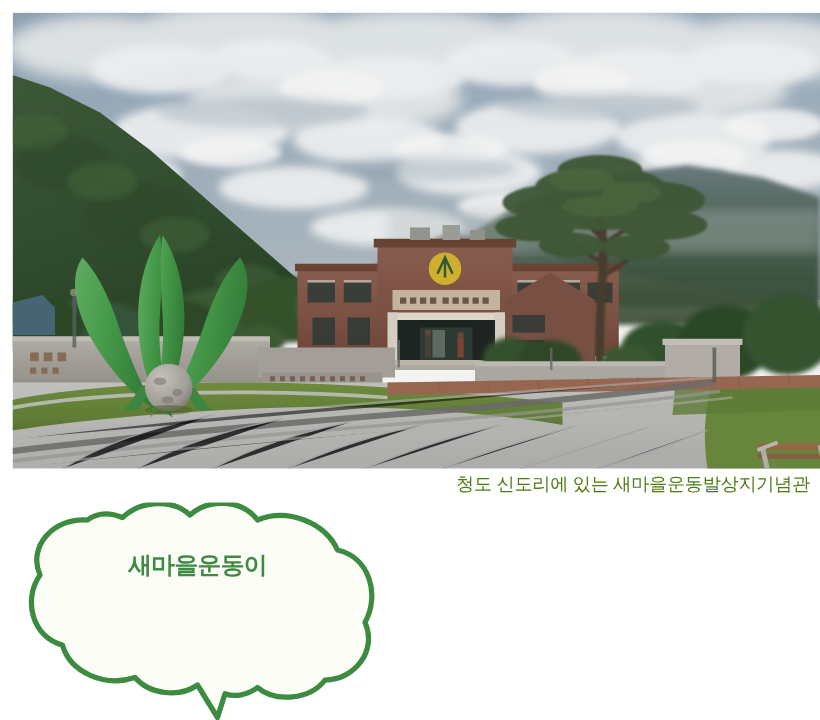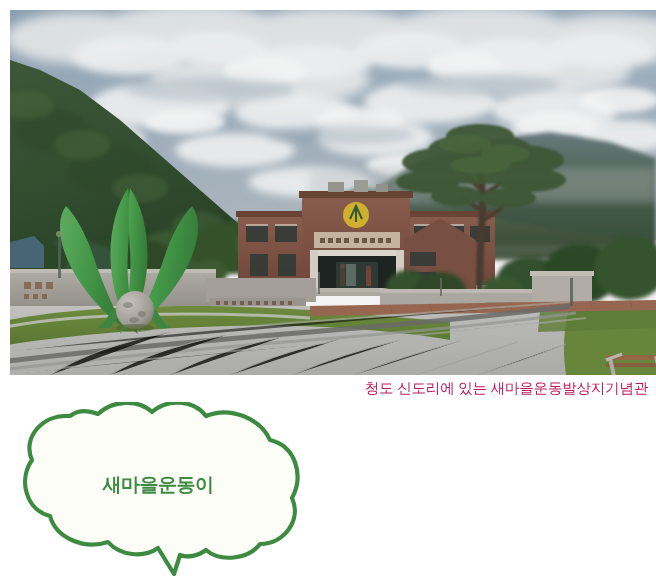--- a/index.html
+++ b/index.html
@@ -28,21 +28,21 @@
 
   
   #photo-caption {
     position: absolute;
     left: 0;
     top: 378px;
     width: 648px;
     text-align: right;
     font-size: 14.5px;
     line-height: 20px;
-    color: #be185d;
+    color: #4d7c0f;
     letter-spacing: -0.2px;
     white-space: nowrap;
   }
 
   
   #speech-bubble {
     position: absolute;
     left: 8px;
     top: 402px;
     width: 300px;
@@ -55,21 +55,21 @@
     top: 36px;
     width: 300px;
     text-align: center;
     color: #3d8b41;
     font-weight: bold;
     font-size: 19px;
     line-height: 29px;
     letter-spacing: -0.5px;
     pointer-events: none;
   }
-  #bubble-text .line { display: block; margin-top: 32px; }
+  #bubble-text .line { display: block; }
 </style>
 </head>
 <body>
 
 <figure id="photo-figure" style="margin:0;">
   <svg id="photo-svg" viewBox="0 0 646 365" preserveAspectRatio="none">
     <defs>
       <linearGradient id="skyGrad" x1="0" y1="0" x2="0.25" y2="1">
         <stop offset="0%" stop-color="#8fa5b8"></stop>
         <stop offset="35%" stop-color="#9fb2c2"></stop>

